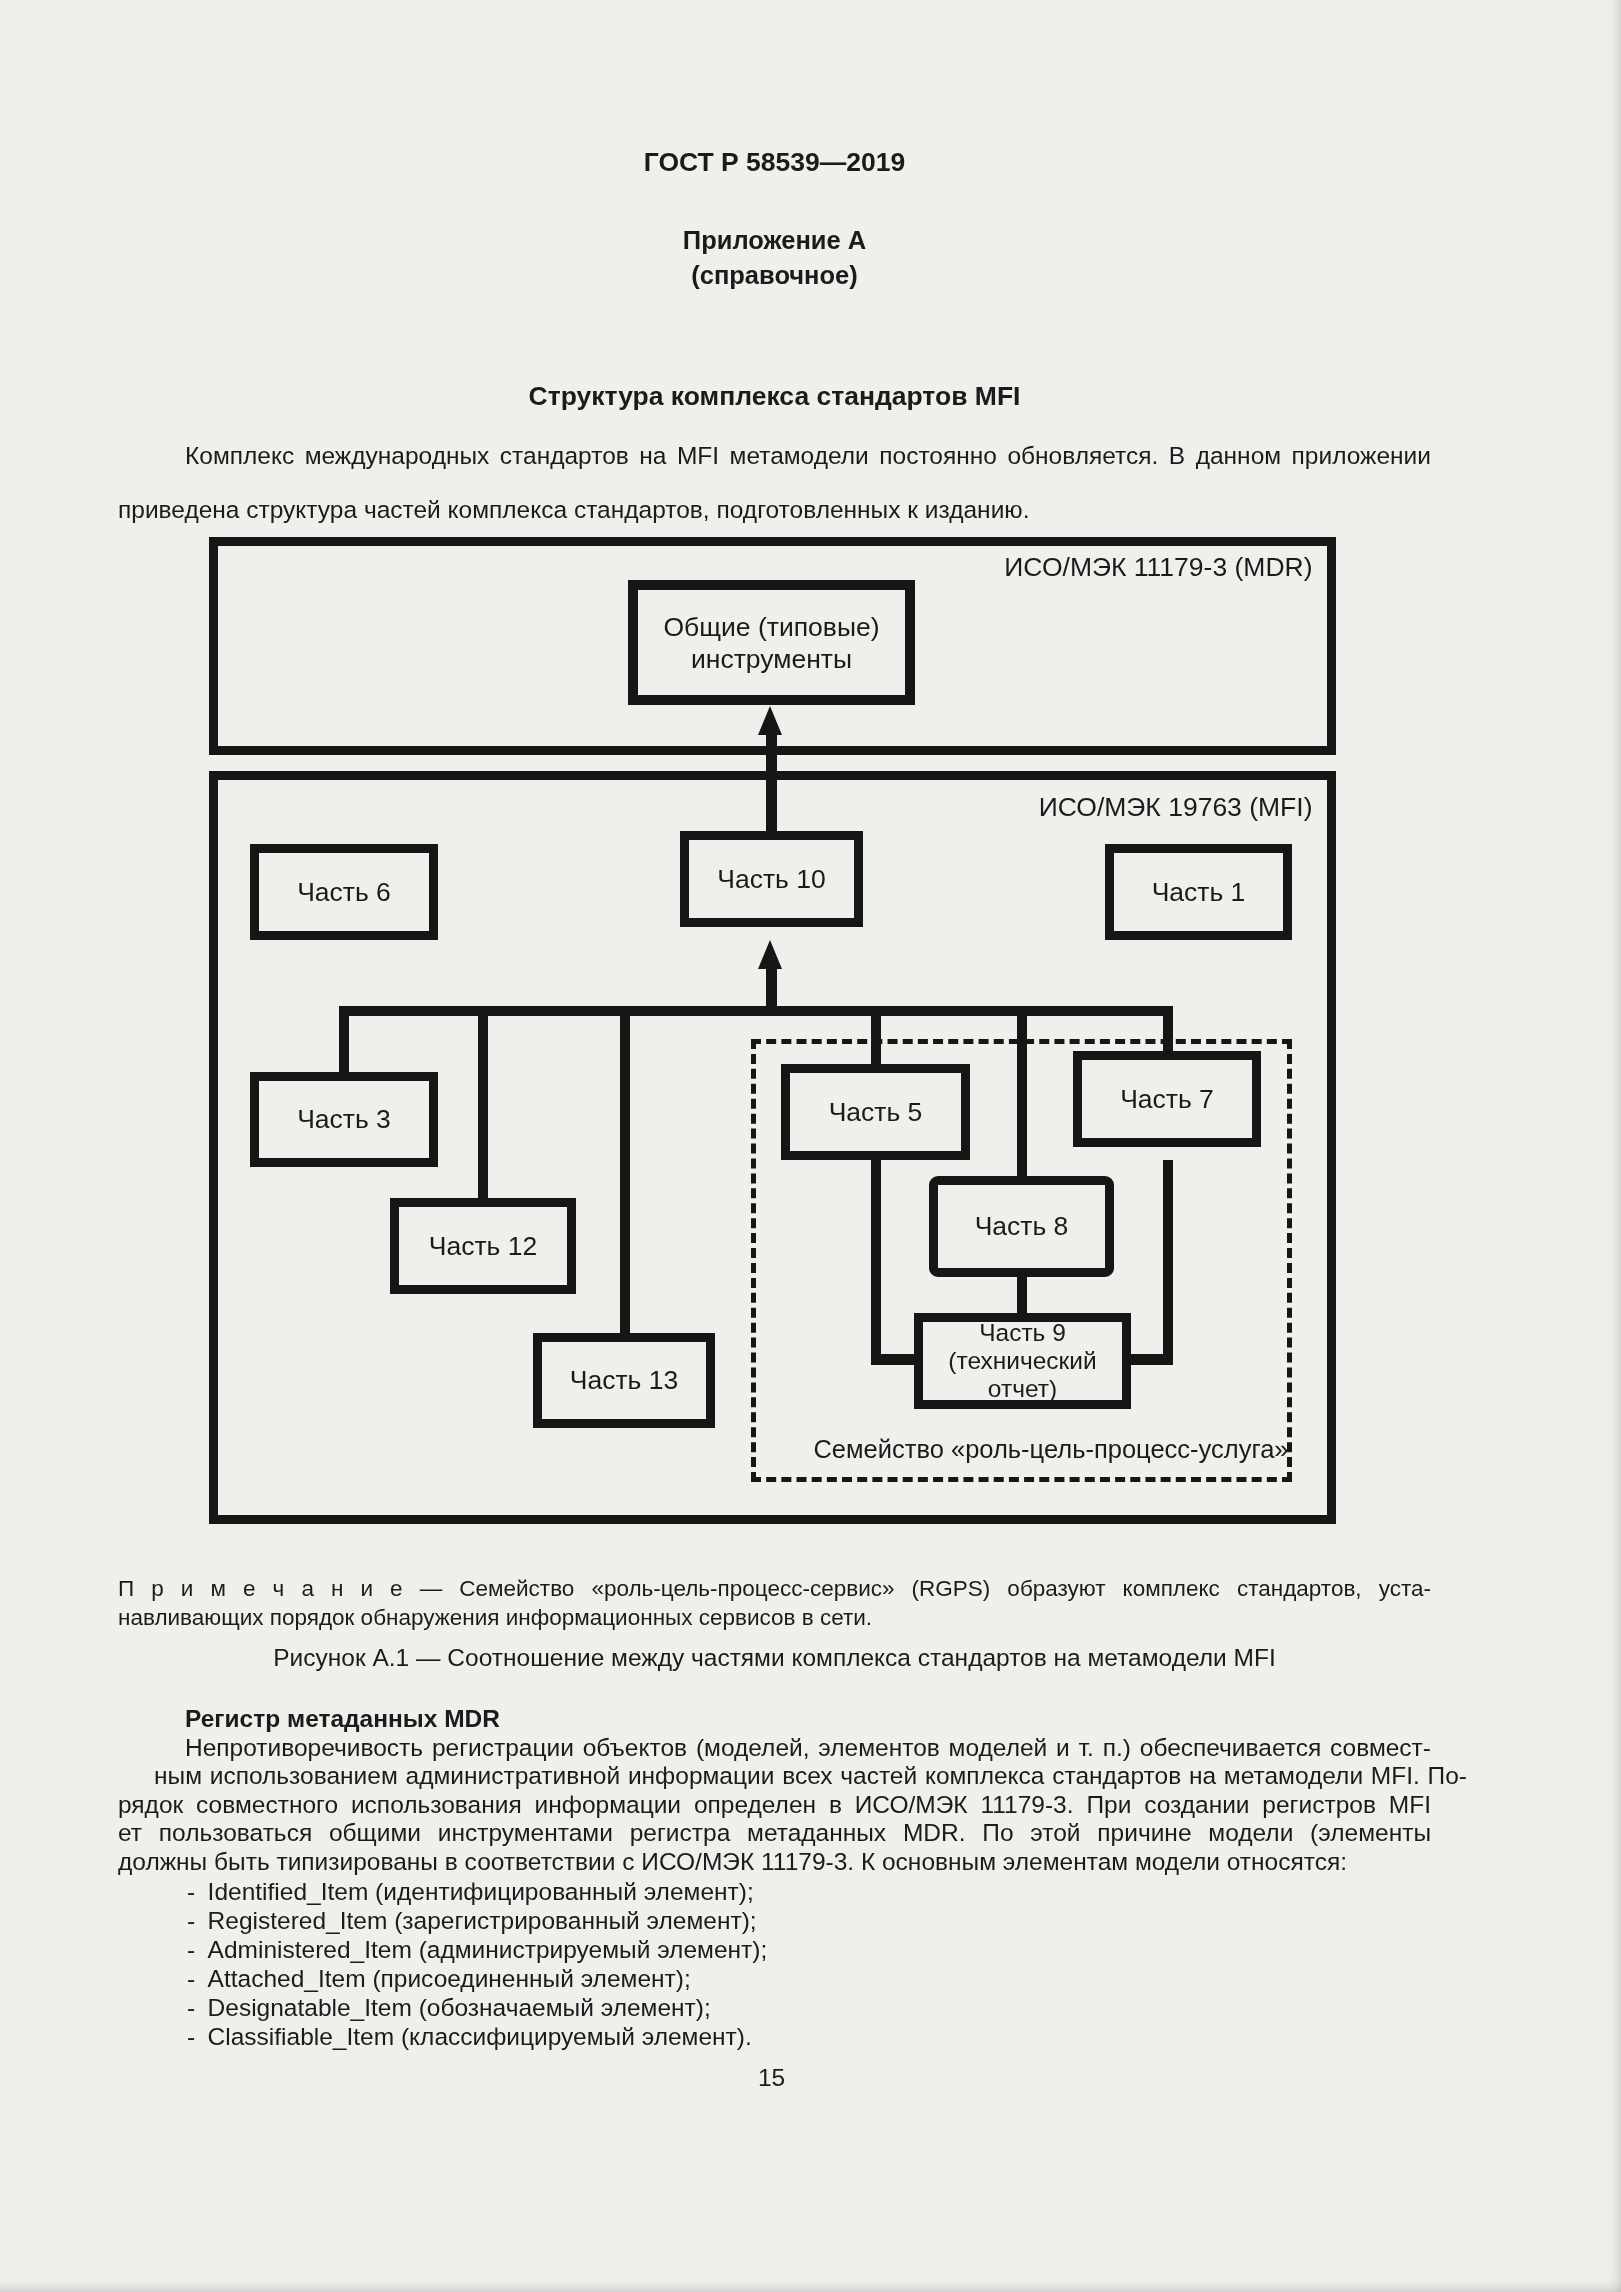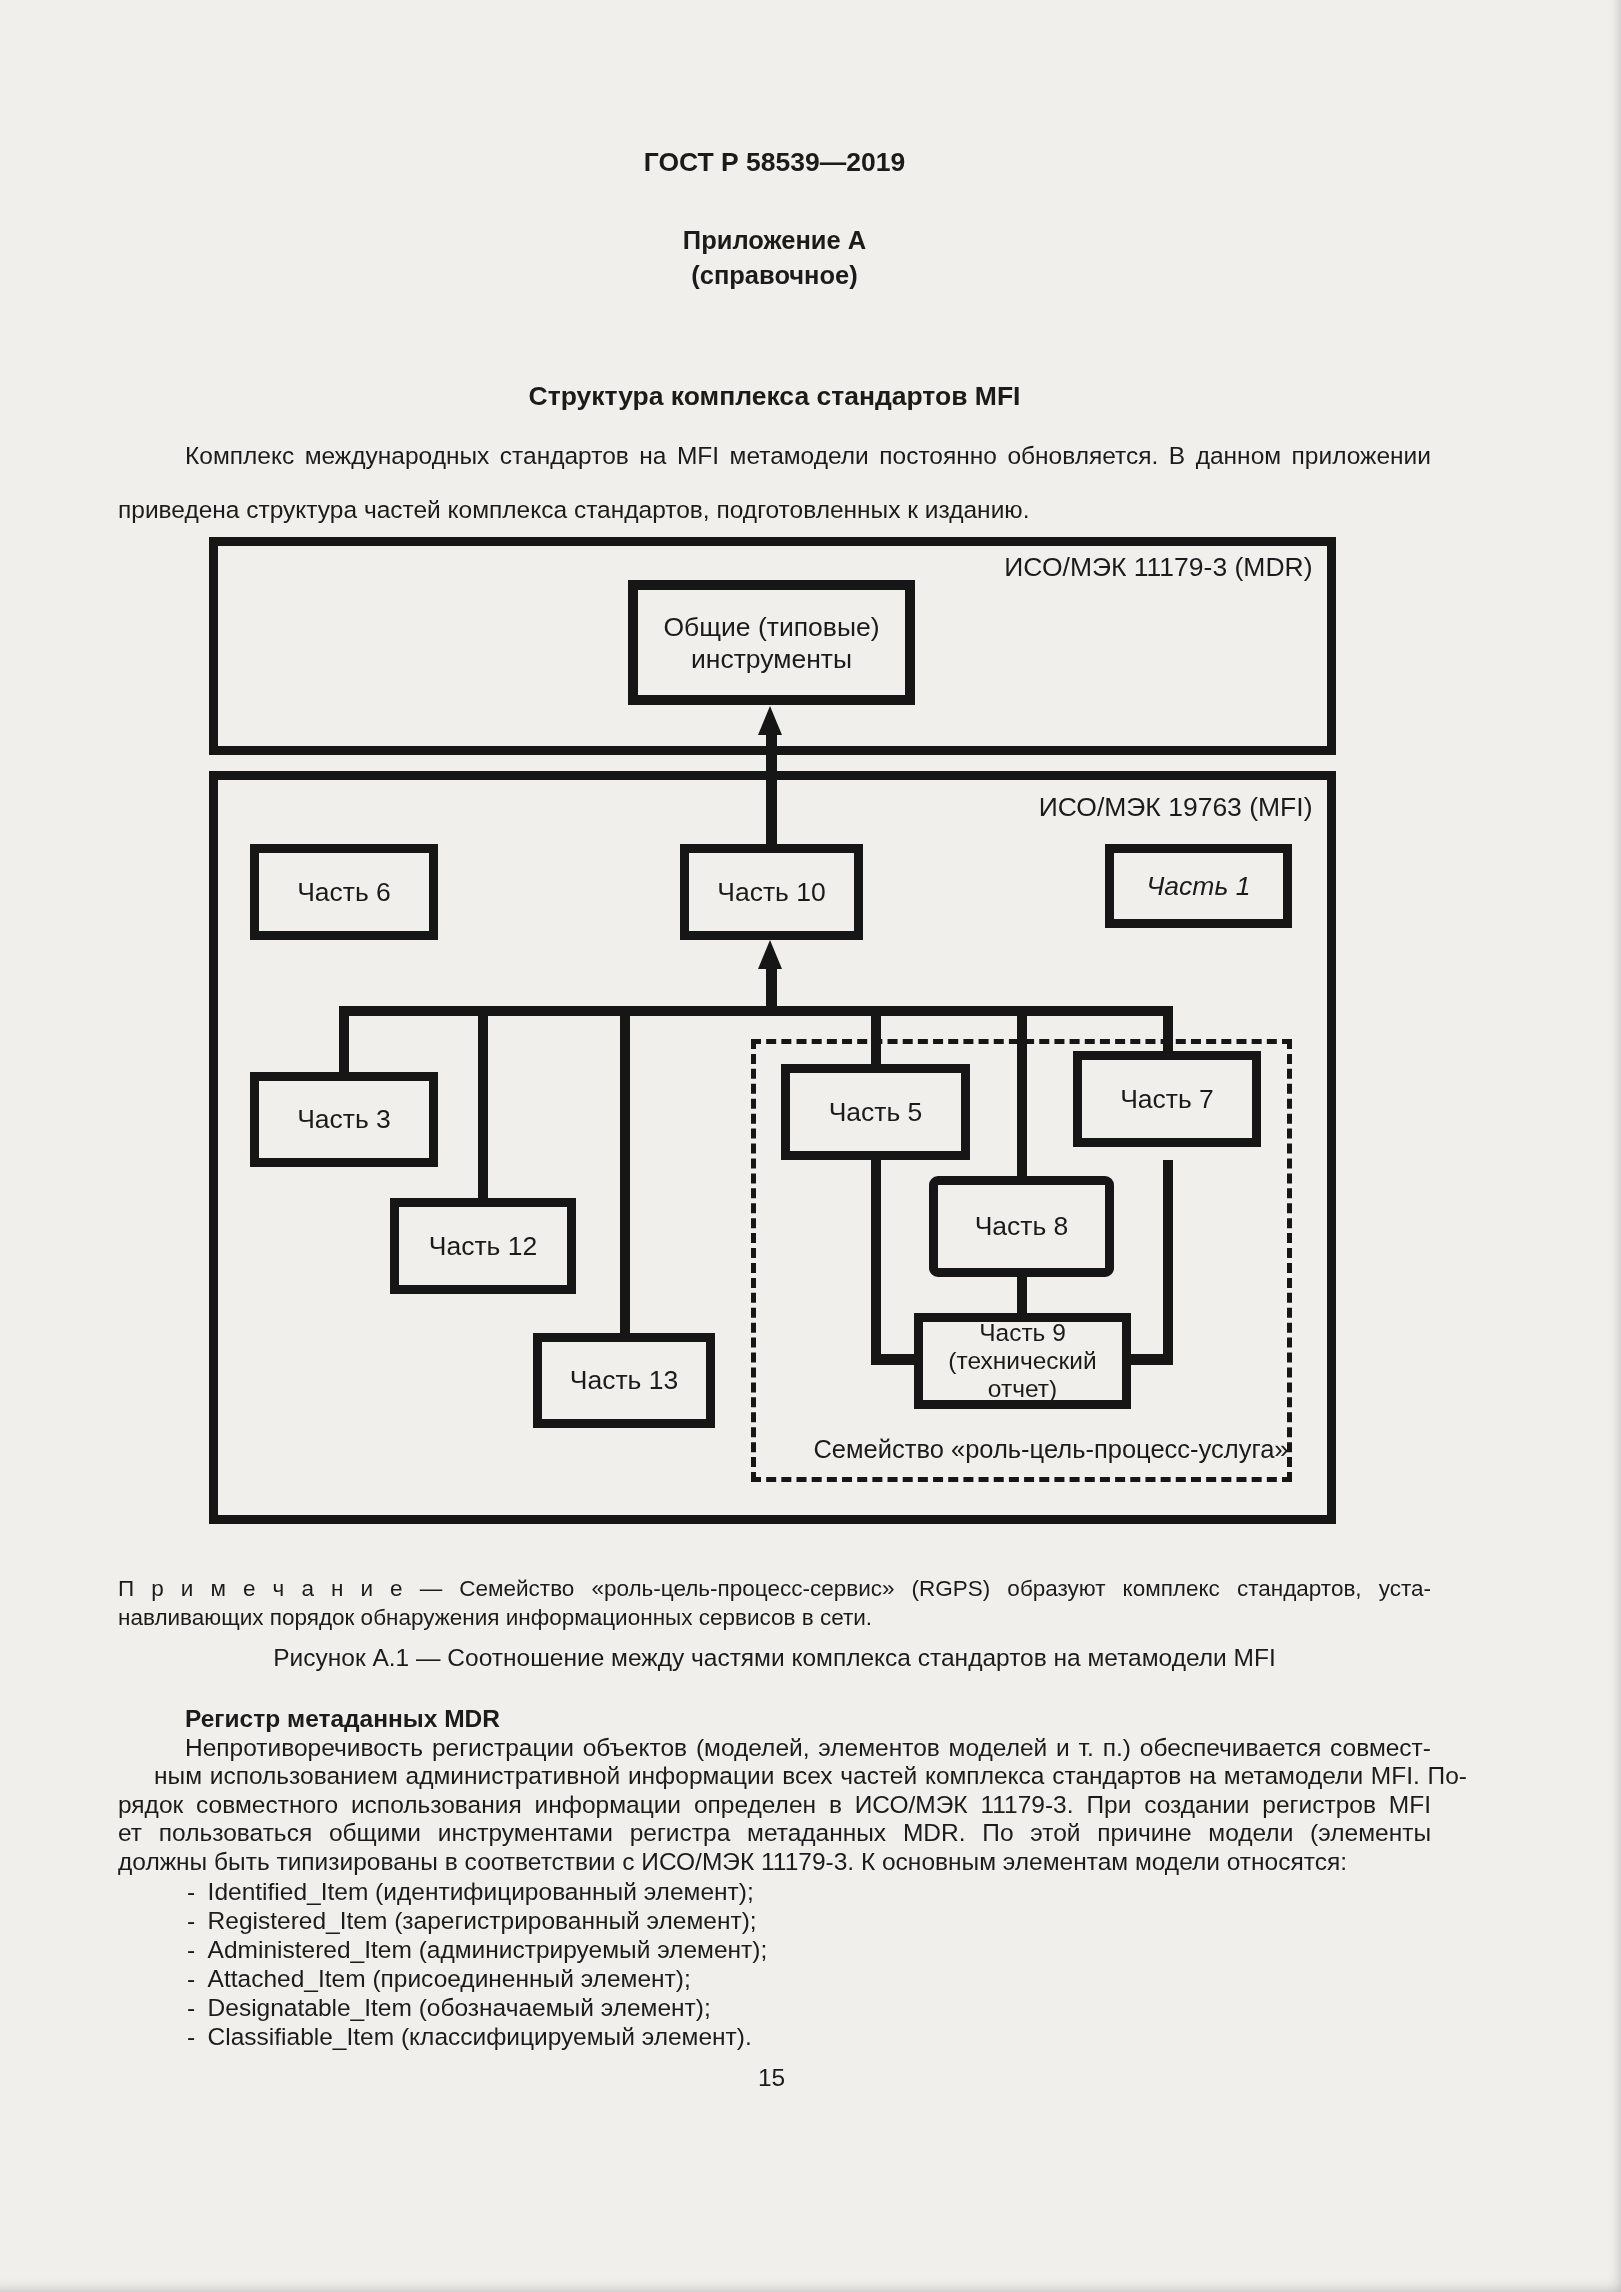--- a/index.html
+++ b/index.html
@@ -87,22 +87,22 @@
     <div class="ln" style="left:954px;top:623px;width:9.8px;height:205px;"></div>
     <div class="ln" style="left:921px;top:817px;width:42px;height:10.8px;"></div>
     <div class="ln" style="left:808px;top:740px;width:9.8px;height:36px;"></div>
 
     <div class="toolsbox" style="left:419px;top:43px;width:287px;height:125px;">
       <div>Общие (типовые)</div>
       <div>инструменты</div>
     </div>
 
     <div class="pbox" style="left:41px;top:307px;width:188px;height:96px;">Часть 6</div>
-    <div class="pbox" style="left:471px;top:307px;width:183px;height:96px;">Часть 10</div>
-    <div class="pbox" style="left:896px;top:307px;width:187px;height:84px;font-style:italic;">Часть 1</div>
+    <div class="pbox" style="left:471px;top:294px;width:183px;height:96px;">Часть 10</div>
+    <div class="pbox" style="left:896px;top:307px;width:187px;height:96px;">Часть 1</div>
     <div class="pbox" style="left:41px;top:535px;width:188px;height:95px;">Часть 3</div>
     <div class="pbox" style="left:572px;top:527px;width:189px;height:96px;">Часть 5</div>
     <div class="pbox" style="left:864px;top:514px;width:188px;height:96px;">Часть 7</div>
     <div class="pbox" style="left:181px;top:661px;width:186px;height:96px;">Часть 12</div>
     <div class="pbox" style="left:720px;top:639px;width:185px;height:101px;border-radius:9px;">Часть 8</div>
     <div class="pbox" style="left:324px;top:796px;width:182px;height:95px;">Часть 13</div>
 
     <div class="pbox small" style="left:705px;top:776px;width:217px;height:96px;flex-direction:column;">
       <div>Часть 9</div>
       <div>(технический</div>

